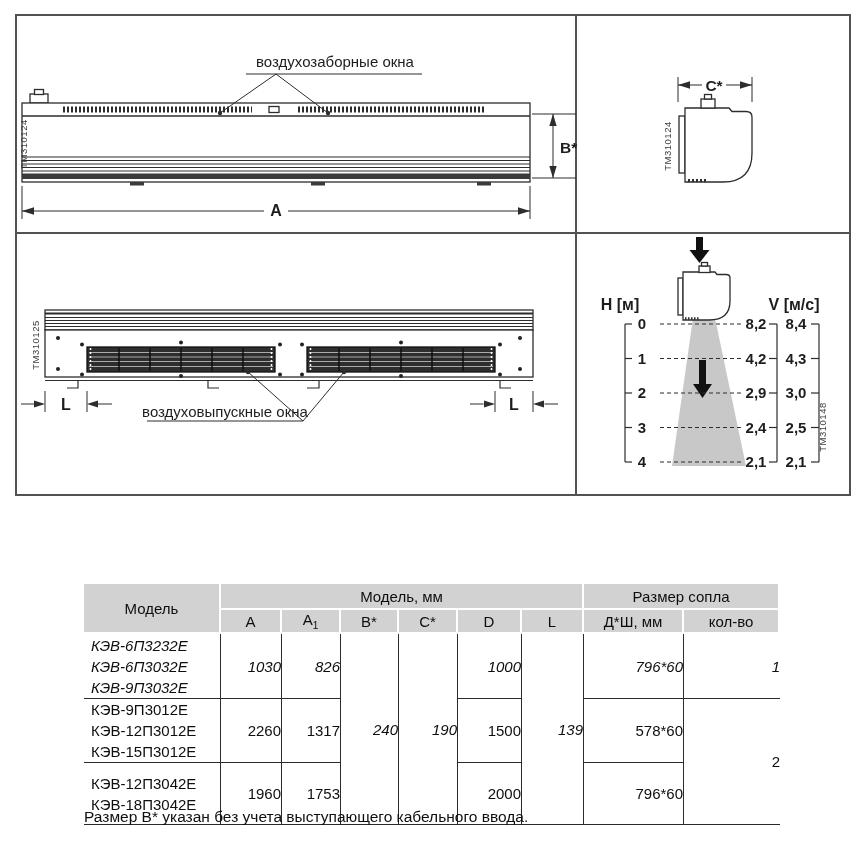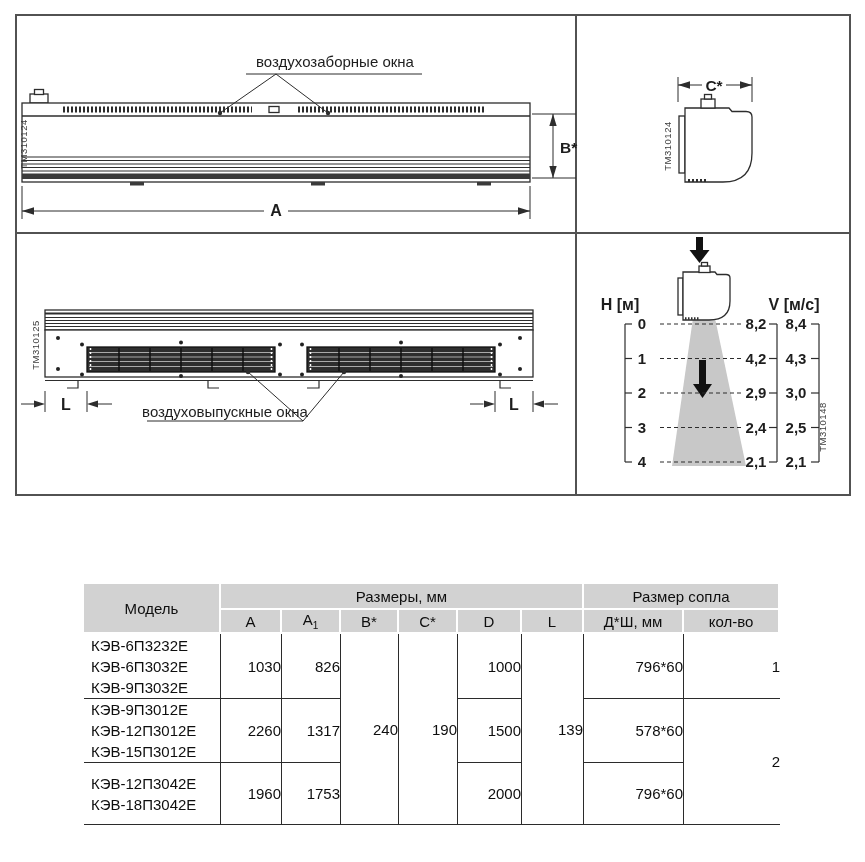--- a/index.html
+++ b/index.html
@@ -17,21 +17,21 @@
       border-collapse:separate;border-spacing:0;table-layout:fixed;
       font-size:15px;color:#0e0e0e;margin-top:24px;}
   .dims-table th{background:#d2d2d2;font-weight:normal;text-align:center;
       padding:0;border-right:2px solid #fff;border-bottom:2px solid #fff;}
   .dims-table thead tr.h1 th{height:24px;}
   .dims-table thead tr.h2 th{height:22px;}
   .dims-table td{border-right:1.5px solid #2b2b2b;border-bottom:1.5px solid #2b2b2b;
       text-align:right;vertical-align:middle;padding:0;}
   .dims-table td.lastcol{border-right:none;}
   .dims-table td.model{text-align:left;padding-left:7px;line-height:21px;}
-  .dims-table tr.r1>td{height:64px;}
+  .dims-table tr.r1>td{height:64px;font-style:italic;}
   .dims-table tr.r2>td{height:61px;}
   .dims-table tr.r3>td{height:61px;}
   sub{font-size:10px;}
   .notes{position:absolute;left:84px;top:806px;font-size:15.5px;line-height:21.5px;color:#0e0e0e;}
   .notes div{white-space:nowrap;}
 </style>
 </head>
 <body>
 
 <div class="page">
@@ -306,21 +306,21 @@
       <col style="width:58px">
         <col style="width:59px">
         <col style="width:64px">
       <col style="width:62px">
         <col style="width:100px">
         <col style="width:96px">
     </colgroup>
     <thead>
       <tr class="h1">
         <th rowspan="2"><span>Модель</span></th>
-        <th colspan="6"><span>Размеры, мм</span></th>
+        <th colspan="6"><span>Модель, мм</span></th>
         <th colspan="2"><span>Размер сопла</span></th>
       </tr>
       <tr class="h2">
         <th><span>A</span></th>
         <th><span>A</span><sub>1</sub></th>
         <th><span>B*</span></th>
         <th><span>C*</span></th>
         <th><span>D</span></th>
         <th><span>L</span></th>
         <th><span>Д*Ш, мм</span></th>
@@ -362,15 +362,16 @@
         </td>
         <td>1960</td>
         <td>1753</td>
         <td>2000</td>
         <td>796*60</td>
       </tr>
     </tbody>
   </table>
 
   <div class="notes">
+    <div>Размер B* указан без учета выступающего кабельного ввода.</div>
   </div>
 
 </div>
 
 </body></html>

